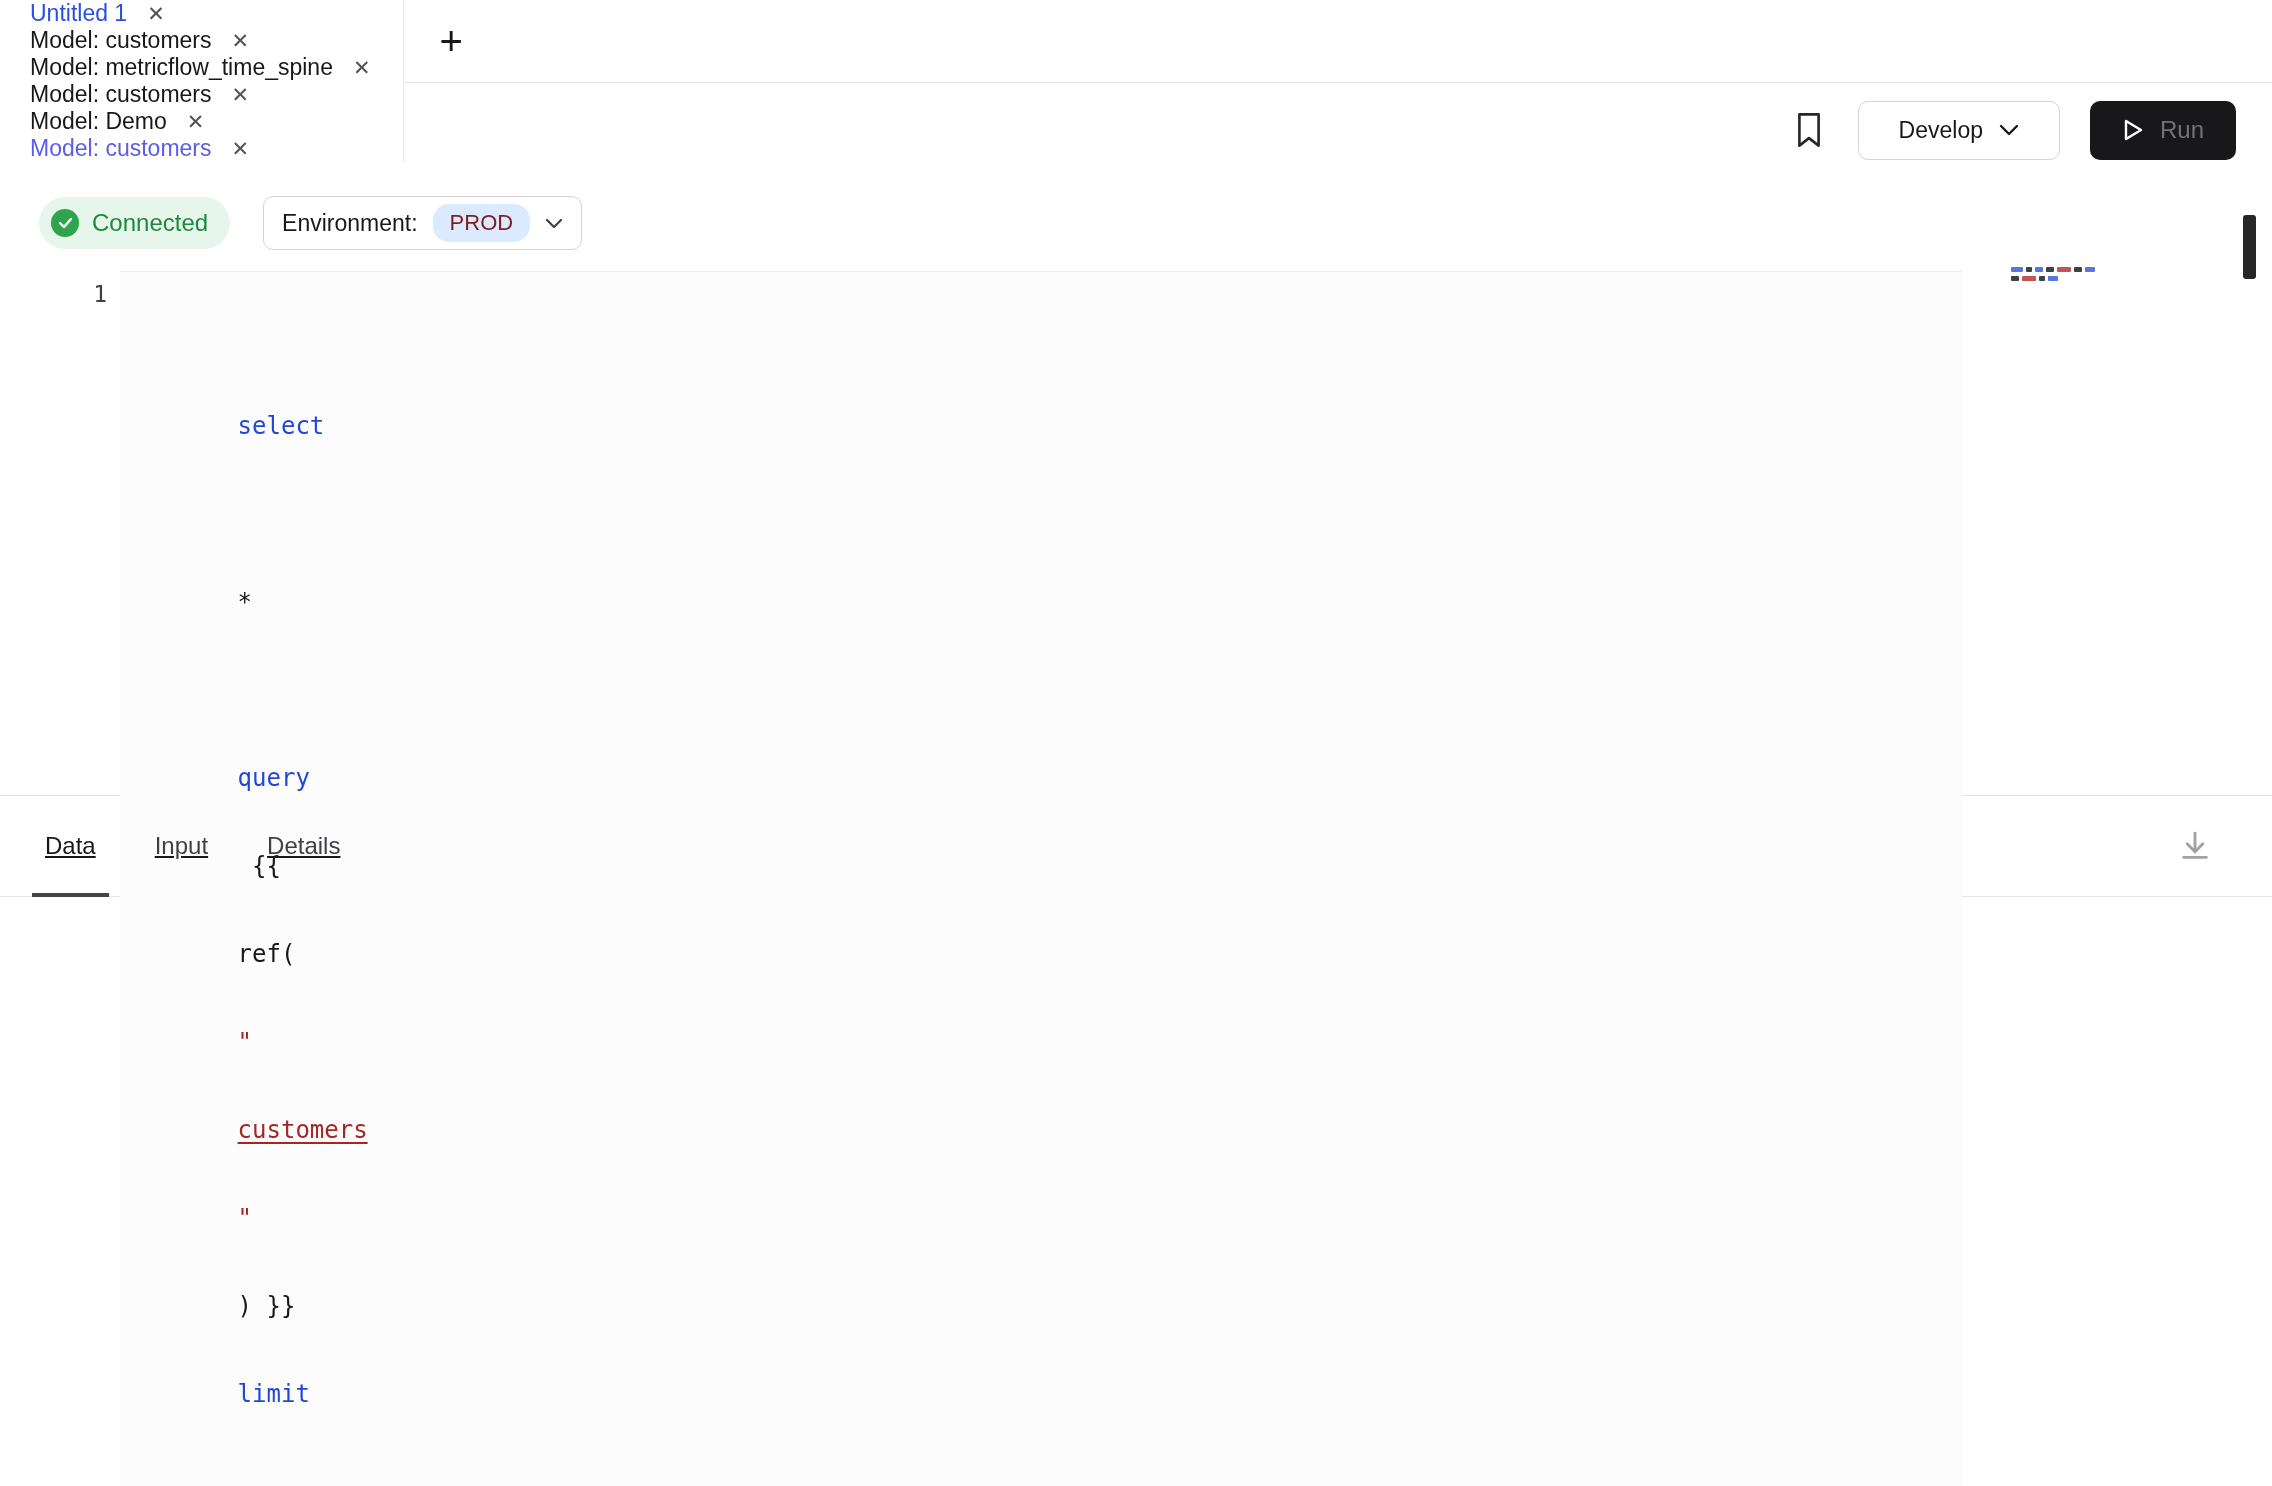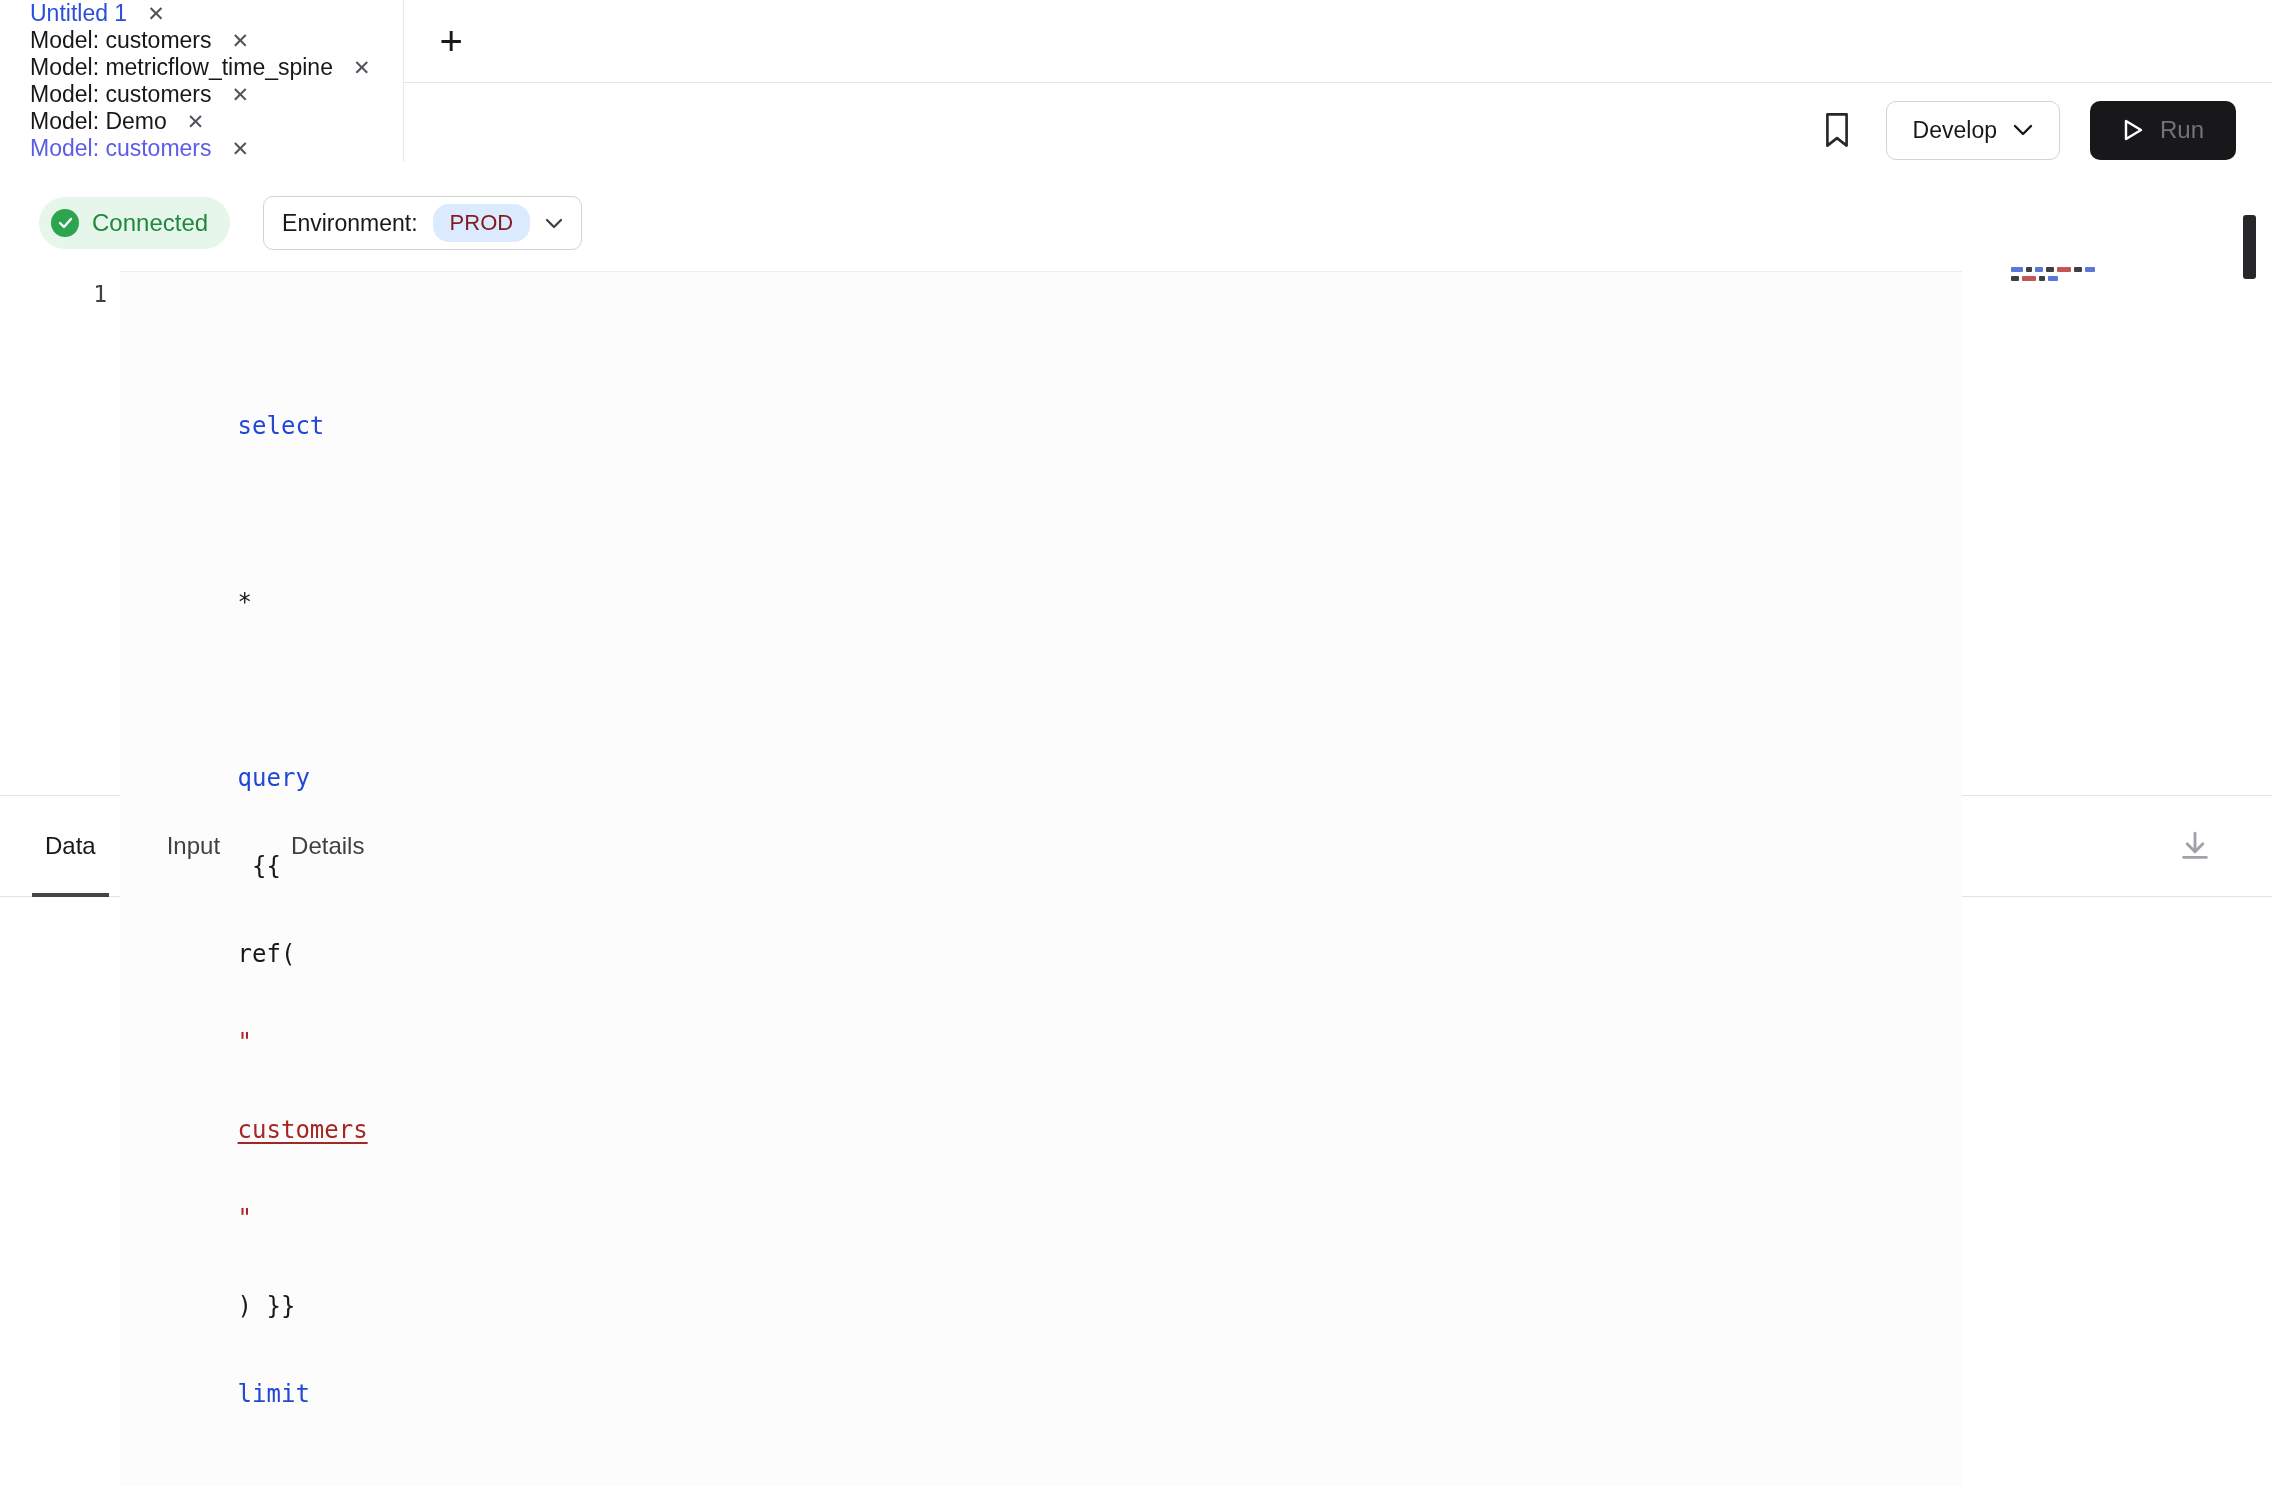--- a/index.html
+++ b/index.html
@@ -47,21 +47,21 @@
 
   
   .toolbar {
     height: 94px;
     display: flex; align-items: center; justify-content: flex-end;
     gap: 30px; padding-right: 36px;
   }
   .icon-btn { background: none; border: none; padding: 4px; cursor: pointer; display: flex; align-items: center; }
   .develop-btn {
     height: 59px; display: flex; align-items: center; gap: 16px;
-    padding: 0 26px;
+    padding: 0 40px;
     border: 1px solid #d4d4d8; border-radius: 10px;
     background: #fff; font-size: 23px; color: #18181b; cursor: pointer;
   }
   .run-btn {
     height: 59px; display: flex; align-items: center; gap: 16px;
     padding: 0 32px;
     border: none; border-radius: 10px;
     background: #18181b; color: #737373; font-size: 24px; cursor: pointer;
   }
 
@@ -142,21 +142,21 @@
   }
 
   
   .results { border-top: 1px solid #e4e4e7; }
   .rtabs-row {
     height: 100px;
     display: flex; align-items: stretch;
     border-bottom: 1px solid #e4e4e7;
     padding: 0 56px 0 32px;
   }
-  .rtabs { display: flex; gap: 45px; }
+  .rtabs { display: flex; gap: 33px; text-decoration: underline; }
   .rtab {
     display: flex; align-items: center;
     padding: 0 13px;
     font-size: 24px; color: #3f3f46;
     position: relative; cursor: pointer;
   }
   .rtab.active { color: #18181b; }
   .rtab.active::after {
     content: "";
     position: absolute; left: 0; right: 0; bottom: -1px;

